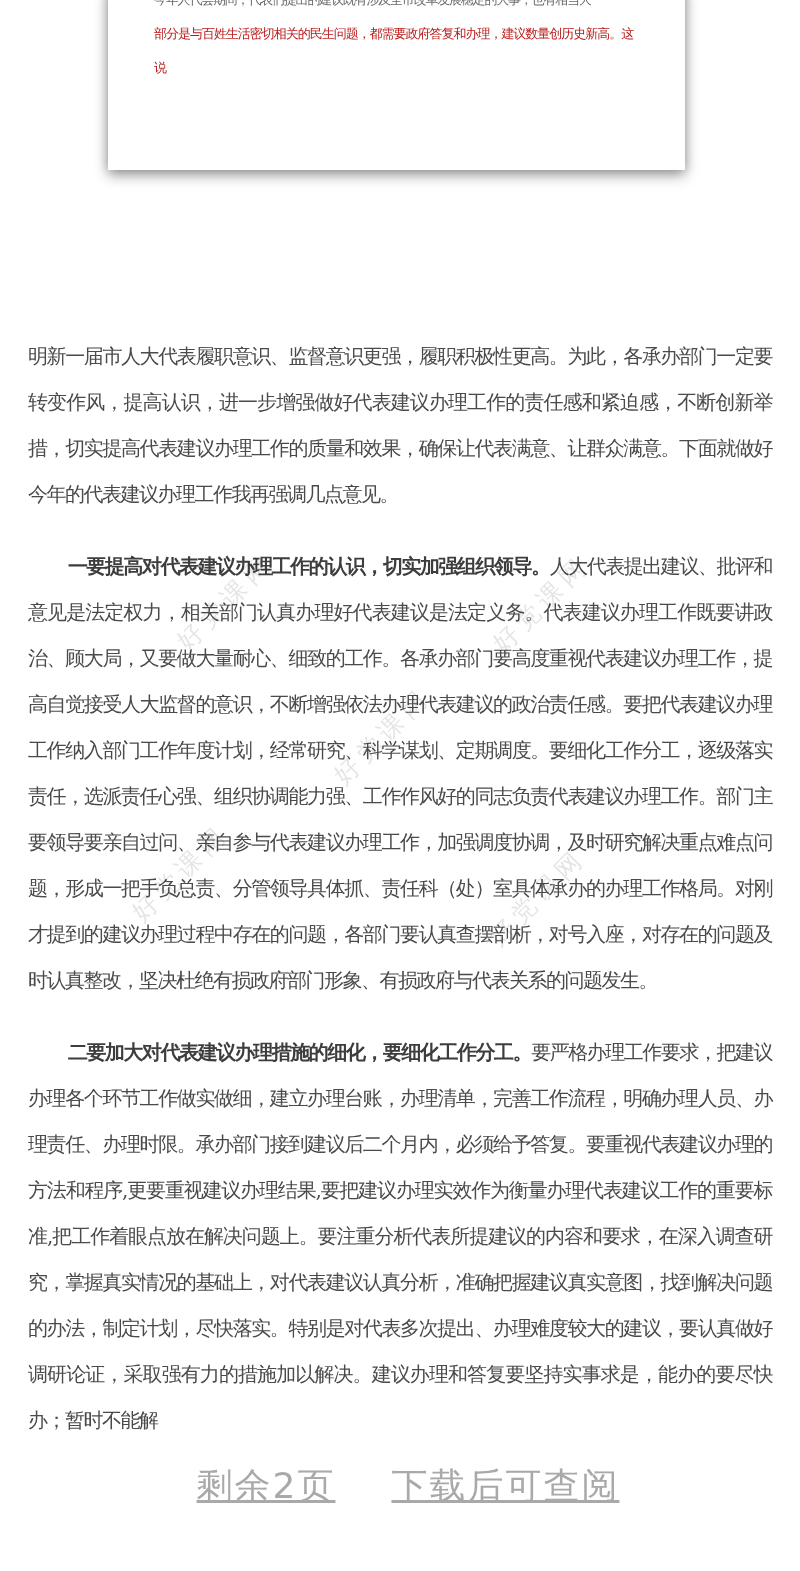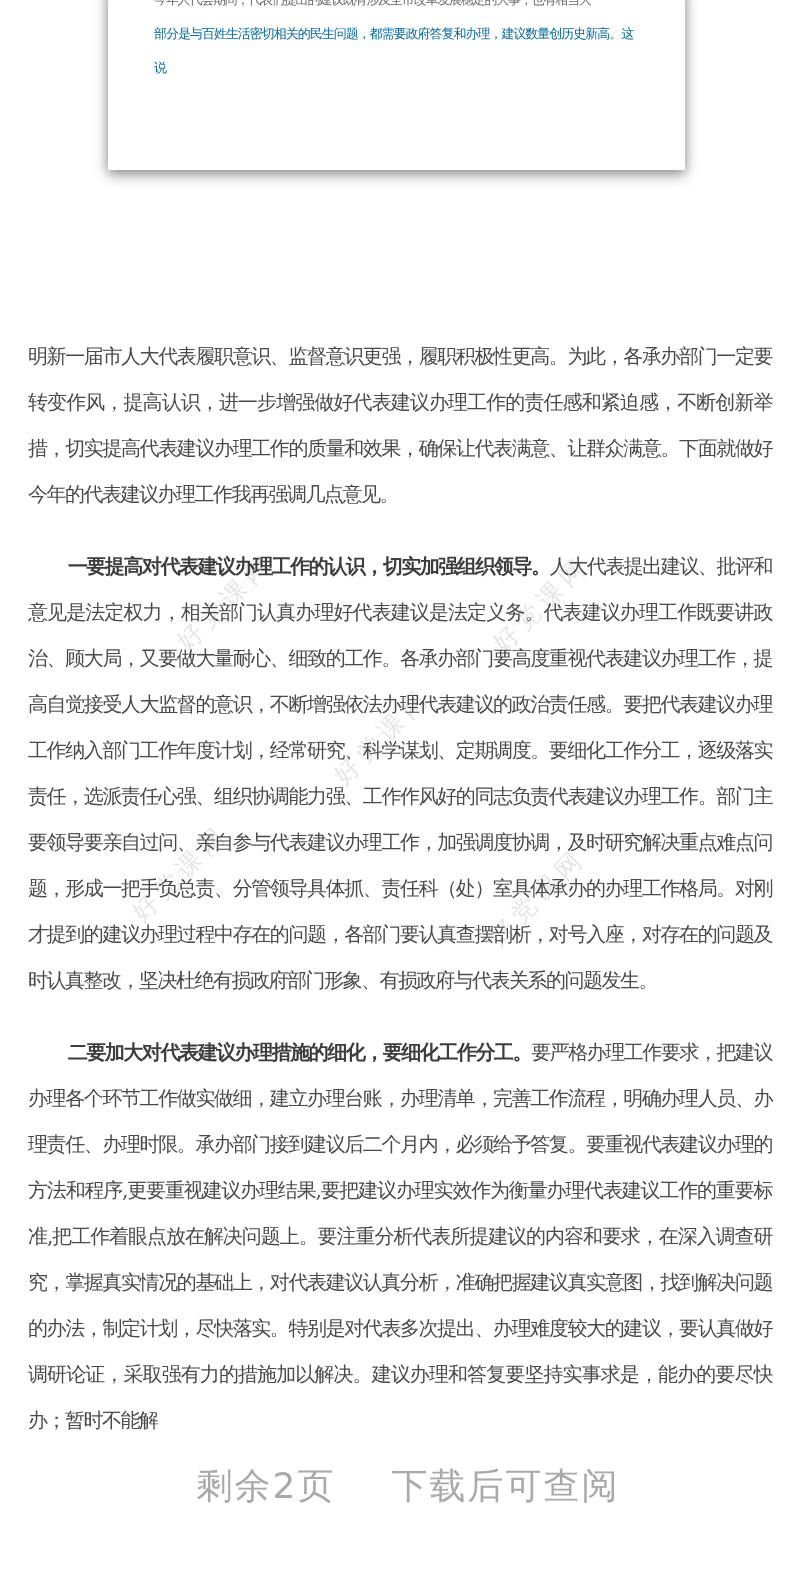--- a/index.html
+++ b/index.html
@@ -34,21 +34,21 @@
     font-size: 13px;
     letter-spacing: -1.2px;
     color: #6a6a6a;
     white-space: nowrap;
   }
   .card-line {
     margin-top: 10px;
     line-height: 34px;
     font-size: 13px;
     letter-spacing: -1.2px;
-    color: #0369a1;
+    color: #b91c1c;
     text-align: justify;
   }
 
   
   .wm-layer {
     position: absolute; inset: 0;
     pointer-events: none;
     z-index: 2;
   }
   .wm {
@@ -88,20 +88,21 @@
     position: absolute;
     left: 16px; right: 0;
     top: 1462px;
     text-align: center;
     font-family: "DejaVu Sans", sans-serif;
     font-size: 36px;
     color: #a9a9a9;
     letter-spacing: 2px;
     z-index: 1;
     cursor: pointer;
+    text-decoration: underline;
   }
   .footer-notice .hint { margin-left: 56px; }
 </style>
 </head>
 <body>
 
 <div class="stage">
 
   <div class="card">
     <div class="card-clip">

